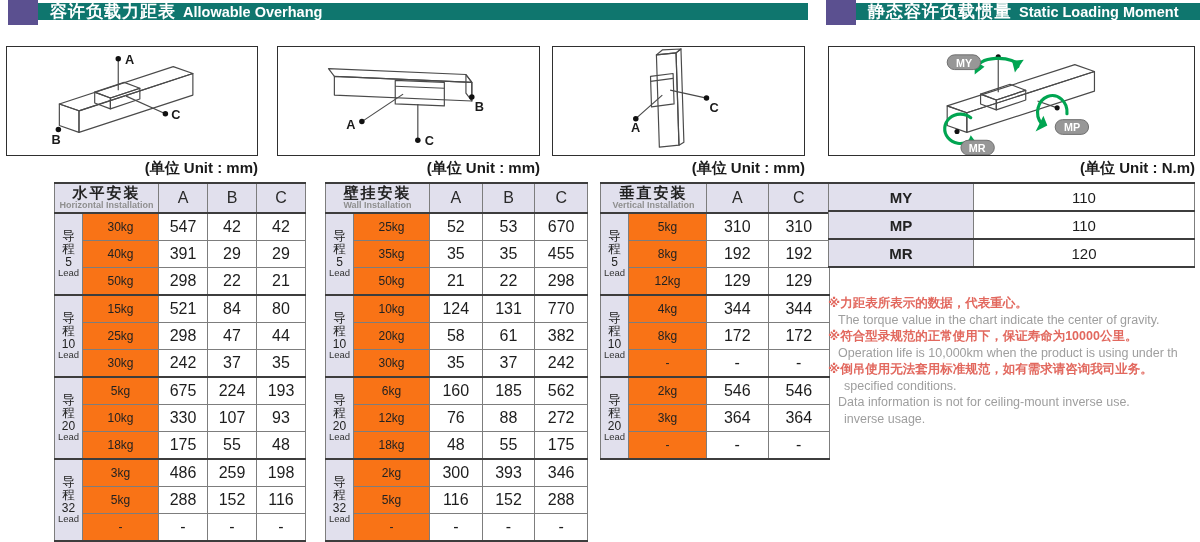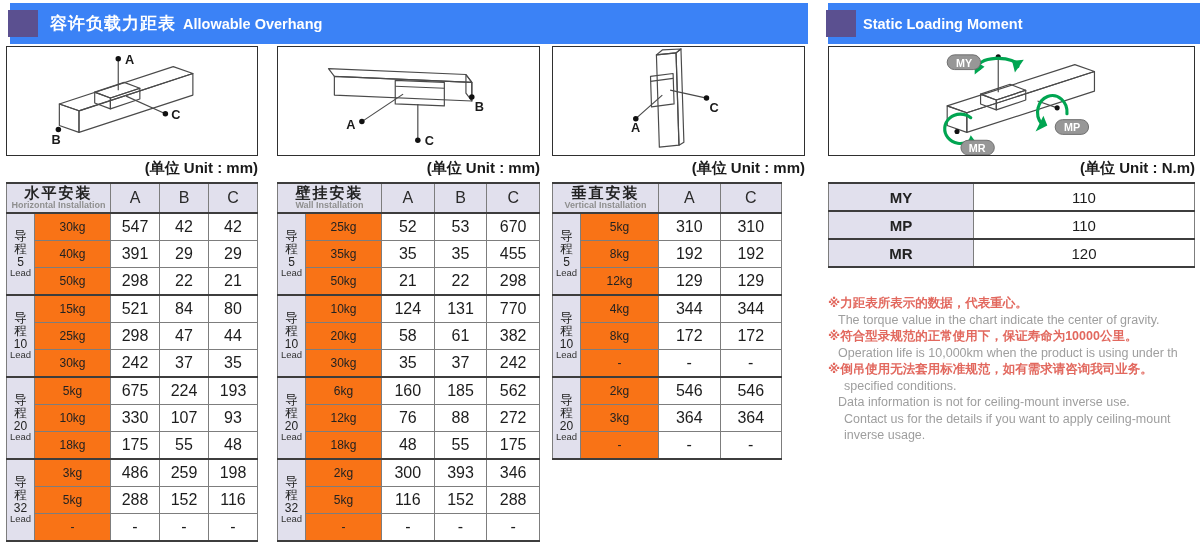--- a/index.html
+++ b/index.html
@@ -1,20 +1,20 @@
 <!DOCTYPE html>
 <html lang="zh"><head>
 <meta charset="utf-8">
 <style>
   html,body{margin:0;padding:0;background:#fff;}
   body{font-family:"Liberation Sans","DejaVu Sans",sans-serif;}
   #page{position:relative;width:1200px;height:542px;background:#fff;overflow:hidden;}
 
   
-  .section-header{position:absolute;top:3px;height:41px;background:#3b82f6;display:flex;align-items:center;}
+  .section-header{position:absolute;top:3px;height:17px;background:#0f766e;display:flex;align-items:center;}
   #left-header{left:10px;width:798px;}
   #right-header{left:828px;width:372px;}
   .header-accent{width:30px;height:27px;background:#5b5090;flex:none;margin-left:-2px;}
   .header-zh{color:#fff;font-weight:bold;font-size:17px;margin-left:12px;letter-spacing:1px;white-space:nowrap;}
   .header-en{color:#fff;font-weight:bold;font-size:14.5px;margin-left:7px;white-space:nowrap;}
 
   
   .diagram-box{position:absolute;top:46px;height:110px;border:1px solid #2f2f2f;background:#fff;box-sizing:border-box;}
   #diag-horizontal{left:6px;width:252px;}
   #diag-wall{left:277px;width:263px;}
@@ -35,21 +35,21 @@
   #unit-2{left:277px;width:263px;}
   #unit-3{left:552px;width:253px;}
   #unit-4{left:828px;width:367px;}
 
   
   .tbl-wrap{position:absolute;top:182px;}
   #tbl-horizontal{left:6px;width:252px;}
   #tbl-wall{left:277px;width:263px;border-radius:22px;}
   #tbl-vertical{left:552px;width:230px;}
   #tbl-moment{left:828px;width:367px;}
-  table.data-table{border-collapse:collapse;table-layout:fixed;width:100%;}
+  table.data-table{border-collapse:collapse;table-layout:fixed;width:100%;margin-left:48px;}
   table.data-table th,table.data-table td{border:1px solid #7d7d7d;text-align:center;padding:0;overflow:hidden;}
   table.data-table{border-left:1px solid #4d4d4d;border-right:1px solid #4d4d4d;border-top:2px solid #3d3d3d;border-bottom:2px solid #3d3d3d;}
   table.data-table thead th{height:28px;background:#e1e0ed;border-bottom:2px solid #3d3d3d;}
   table.data-table tbody td{height:26px;}
   tr.group-start td{border-top:2px solid #3d3d3d;}
   .tbl-title-zh{display:block;font-size:15px;font-weight:bold;color:#222;line-height:1.05;letter-spacing:2px;}
   .tbl-title-en{display:block;font-size:9px;color:#8f8f8f;line-height:1.1;white-space:nowrap;}
   .col-head{font-size:16px;color:#2a2a2a;font-weight:normal;}
   .lead-cell{background:#e1e0ed;vertical-align:middle;line-height:1.02;padding:1px 0;}
   .lead-zh{display:block;font-size:12.5px;color:#222;}
@@ -76,20 +76,21 @@
 <div id="page">
 
   <div class="section-header" id="left-header">
     <div class="header-accent"></div>
     <span class="header-zh">容许负载力距表</span>
     <span class="header-en">Allowable Overhang</span>
   </div>
 
   <div class="section-header" id="right-header">
     <div class="header-accent"></div>
+    <span class="header-zh">静态容许负载惯量</span>
     <span class="header-en">Static Loading Moment</span>
   </div>
 
   <div class="diagram-box" id="diag-horizontal">
     <svg viewBox="0 0 252 110">
       <polygon class="ln" points="52,58 168,20 188,27 72,65"></polygon>
       <polygon class="ln" points="72,65 188,27 188,49 72,87"></polygon>
       <polygon class="ln" points="52,58 72,65 72,87 52,80"></polygon>
       <polygon class="ln" points="88,46 118,36 134,42 104,52"></polygon>
       <polygon class="ln" points="88,46 104,52 104,63 88,57"></polygon>
@@ -523,17 +524,16 @@
     </div>
 
   <div id="notes">
       <div class="note-line note-zh">※力距表所表示的数据，代表重心。</div>
       <div class="note-line note-en">The torque value in the chart indicate the center of gravity.</div>
       <div class="note-line note-zh">※符合型录规范的正常使用下，保证寿命为10000公里。</div>
       <div class="note-line note-en">Operation life is 10,000km when the product is using under th</div>
       <div class="note-line note-zh">※倒吊使用无法套用标准规范，如有需求请咨询我司业务。</div>
       <div class="note-line note-en2">specified conditions.</div>
       <div class="note-line note-en">Data information is not for ceiling-mount inverse use.</div>
-      <div class="note-line note-en2">Contact us for the details if you want to apply ceiling-mount</div>
       <div class="note-line note-en2">inverse usage.</div>
     </div>
 
 </div>
 
 </body></html>

